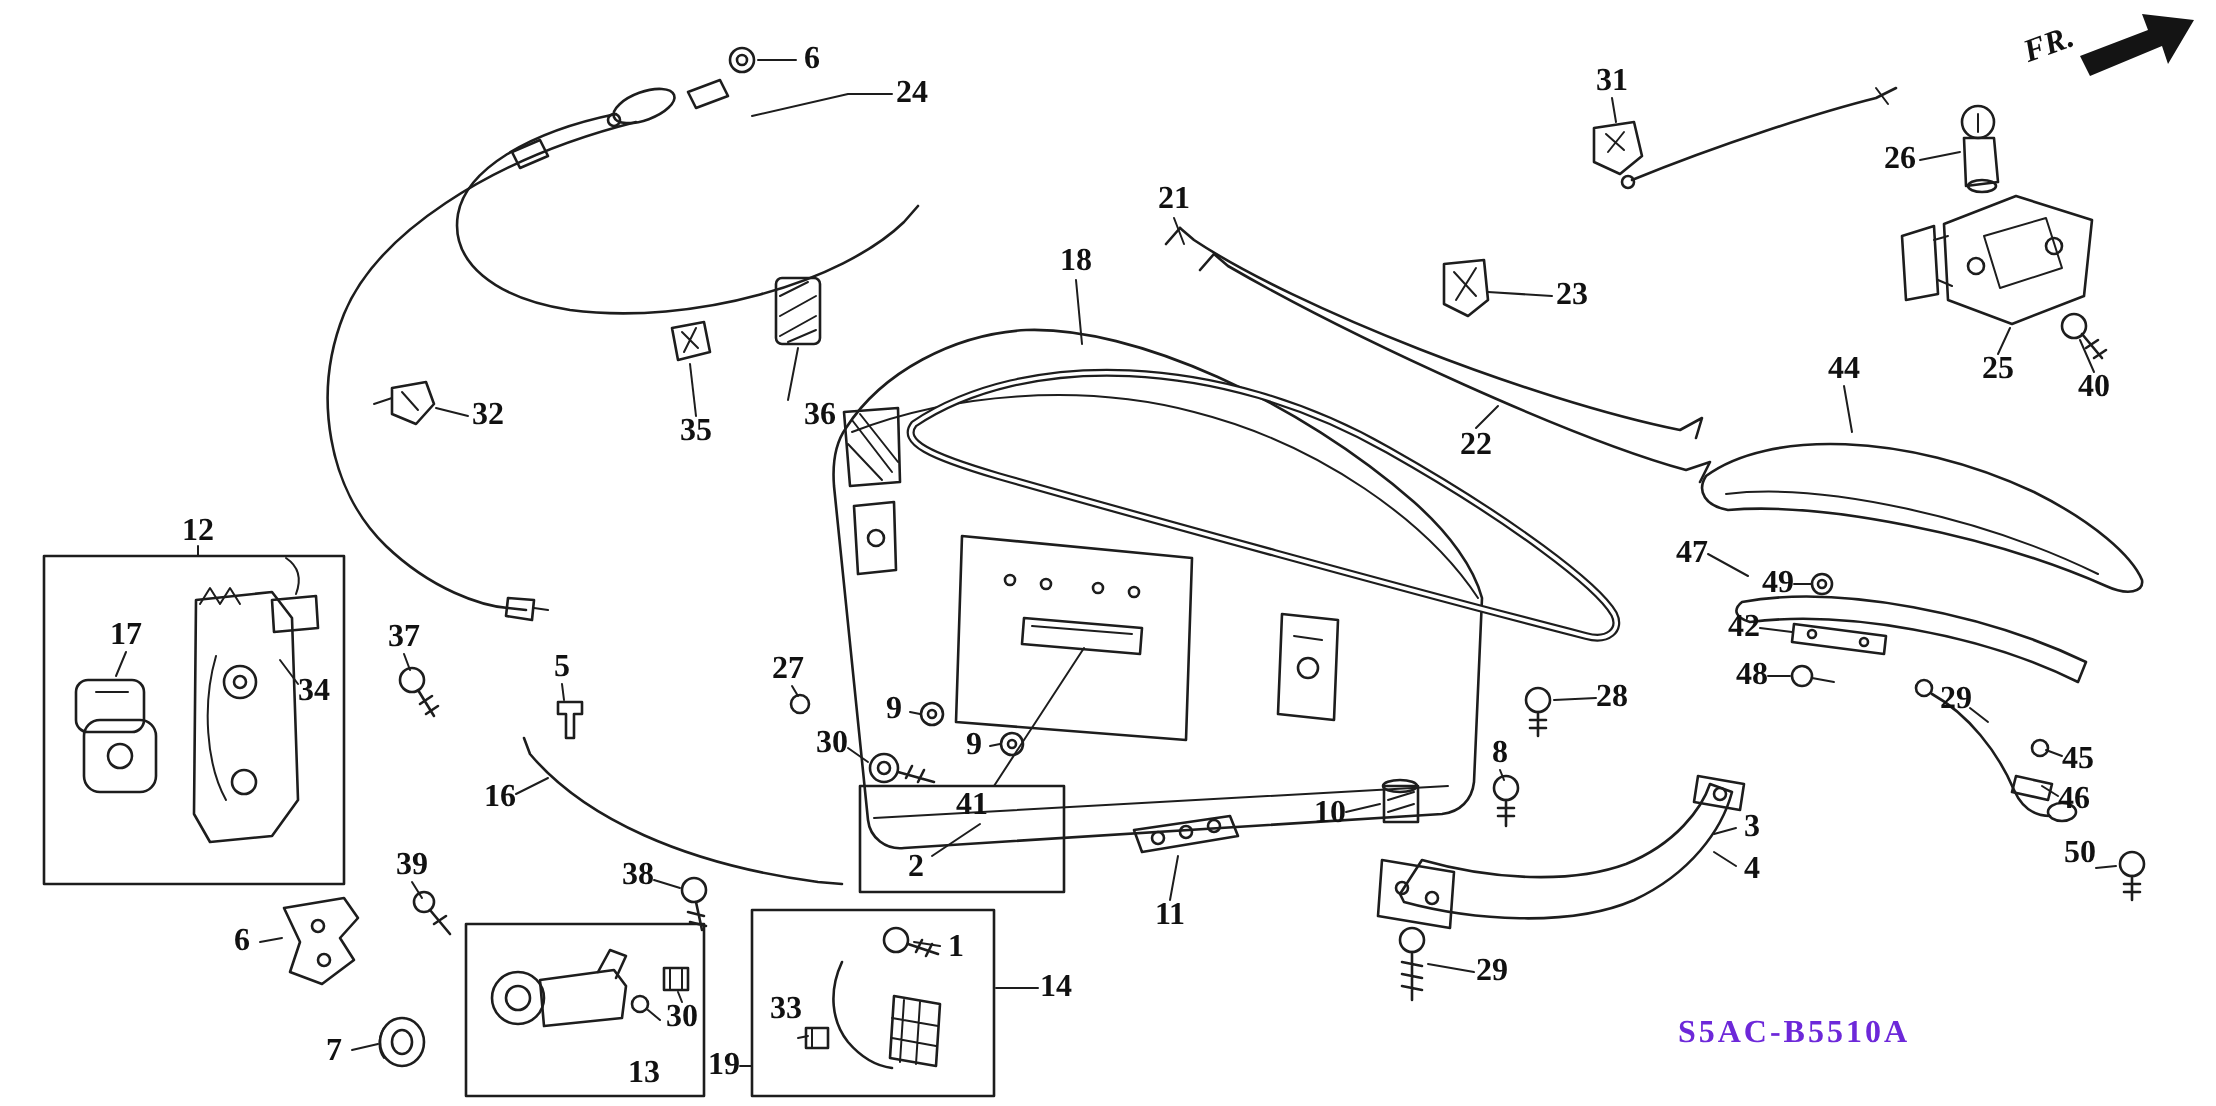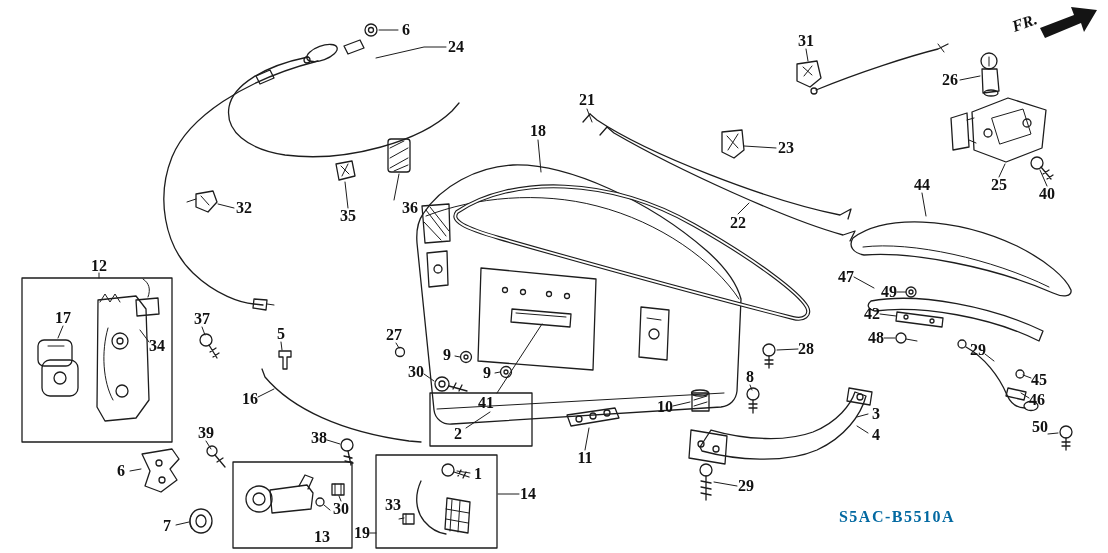--- a/index.html
+++ b/index.html
@@ -14,21 +14,21 @@
   svg .white{stroke:#ffffff;fill:none;stroke-width:1.8;stroke-linecap:round;stroke-linejoin:round;}
   svg .fill{fill:#141414;stroke:none;}
   .callouts{position:absolute;left:0;top:0;width:100%;height:100%;}
   .callout{
     position:absolute;transform:translate(-50%,-50%);
     font:700 16px "Liberation Serif", serif;color:#111;cursor:pointer;
     user-select:none;line-height:1;
   }
   .code{
     position:absolute;left:897px;top:517px;transform:translate(-50%,-50%);
-    font:600 16px "Liberation Serif", serif;letter-spacing:1.5px;color:#0369a1;
+    font:600 16px "Liberation Serif", serif;letter-spacing:1.5px;color:#6d28d9;
   }
   .fr{
     position:absolute;left:1012px;top:14px;
     font:700 italic 16px "Liberation Serif", serif;color:#111;
     transform:rotate(-20deg);
   }
 </style>
 </head>
 <body>
 

